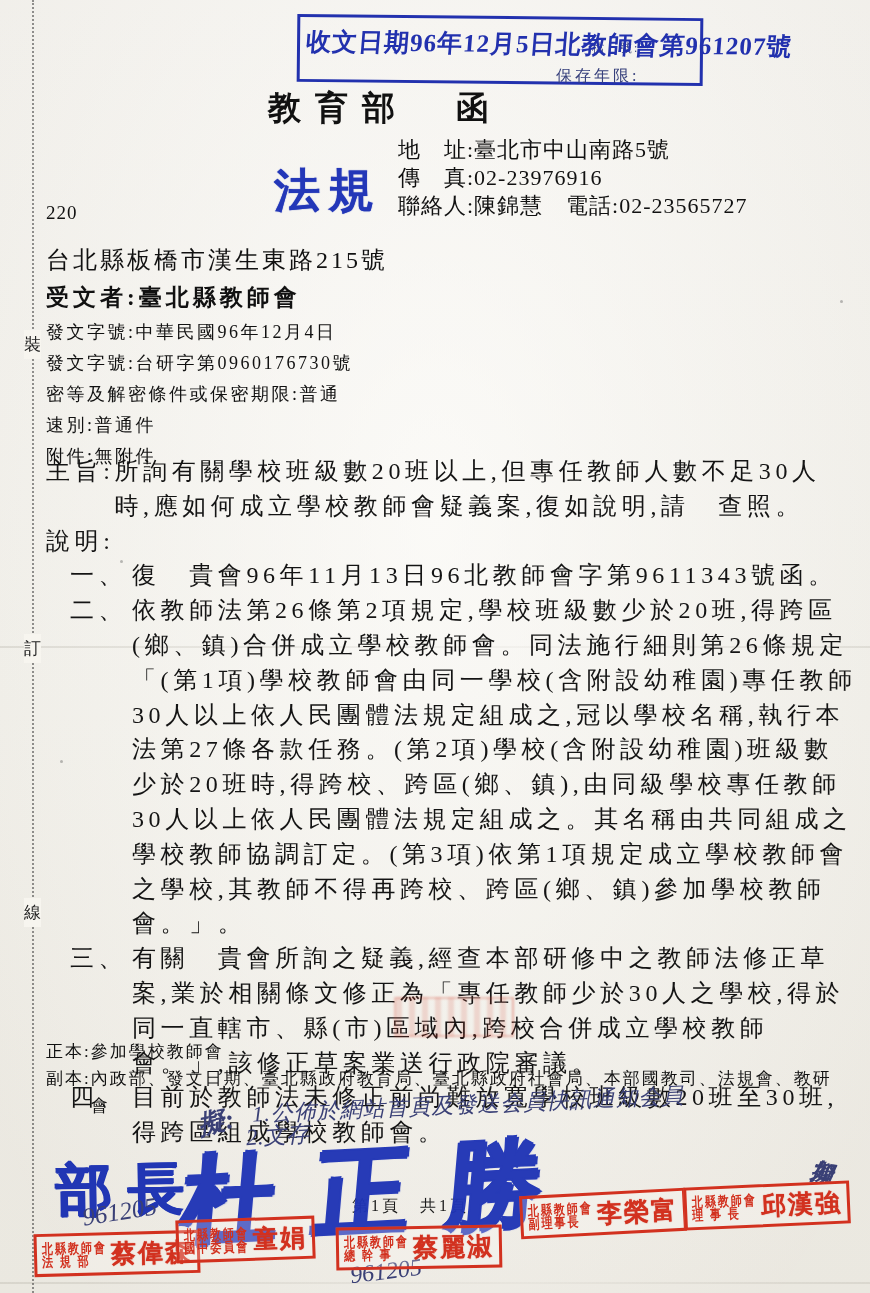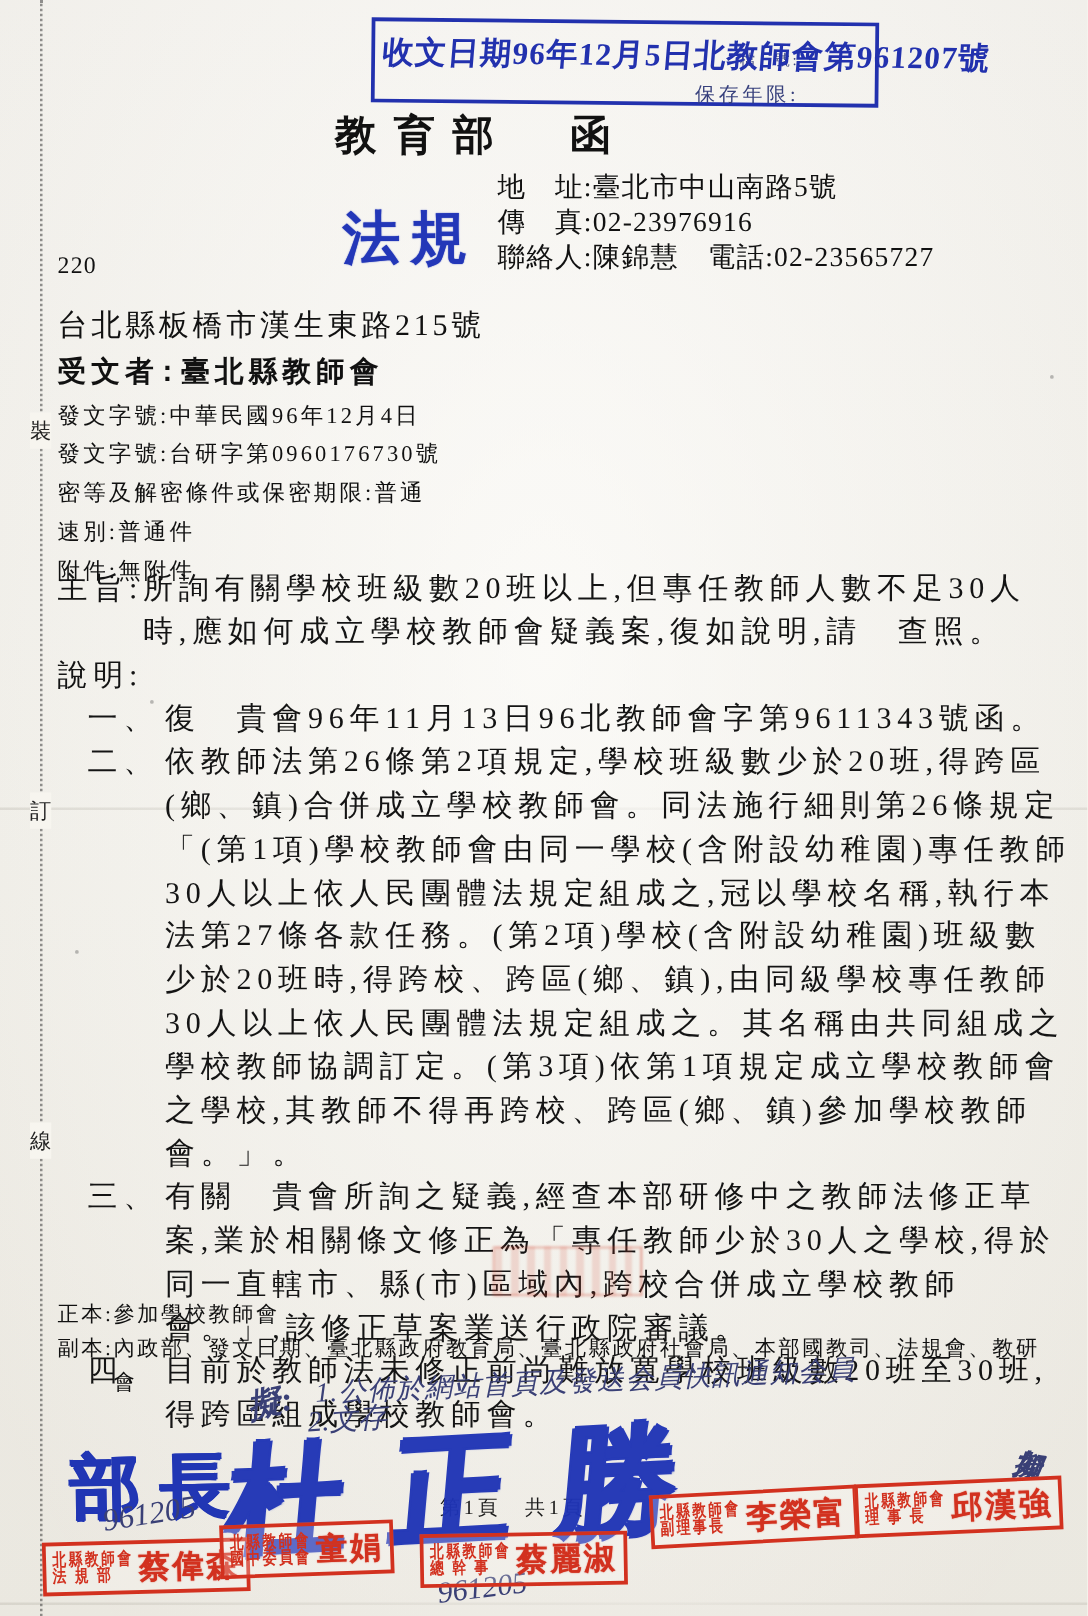--- a/index.html
+++ b/index.html
@@ -26,21 +26,21 @@
   .file-label{position:absolute;left:592px;top:40px;font-size:12px;color:#37407c;z-index:2;letter-spacing:2px;}
   .keep-label{position:absolute;left:556px;top:66px;font-size:16px;color:#37407c;z-index:4;letter-spacing:3px;}
   
   .doc-title{position:absolute;left:268px;top:86px;font-size:33px;letter-spacing:14px;color:#111;font-weight:bold;white-space:nowrap;}
   .contact{position:absolute;left:398px;top:136px;font-size:22px;line-height:28px;color:#111;white-space:nowrap;letter-spacing:1px;}
   .dept-stamp{position:absolute;left:274px;top:160px;font-size:46px;font-weight:900;color:#2337b8;letter-spacing:8px;transform:rotate(-.5deg);text-shadow:0 0 1px #2337b8;}
   
   .recipient{position:absolute;left:46px;top:202px;color:#111;}
   .r-zip{font-size:19px;letter-spacing:1px;}
   .r-addr{font-size:24px;margin-top:20px;letter-spacing:3px;}
-  .r-to{font-size:23px;margin-top:6px;letter-spacing:4px;font-weight:bold;font-family:Liberation Mono, monospace;}
+  .r-to{font-size:23px;margin-top:6px;letter-spacing:4px;font-weight:bold;}
   .r-small{font-size:18px;margin-top:7px;letter-spacing:2.5px;}
   
   .body-block{position:absolute;left:46px;top:406px;width:812px;font-size:24px;line-height:34.8px;letter-spacing:4.6px;color:#141414;margin-top:48px;}
   .row{display:flex;}
   .lbl{white-space:nowrap;}
   .txt{flex:1;}
   .items{margin-left:24px;}
   .item{display:flex;}
   .item .no{width:62px;white-space:nowrap;flex:none;}
   

